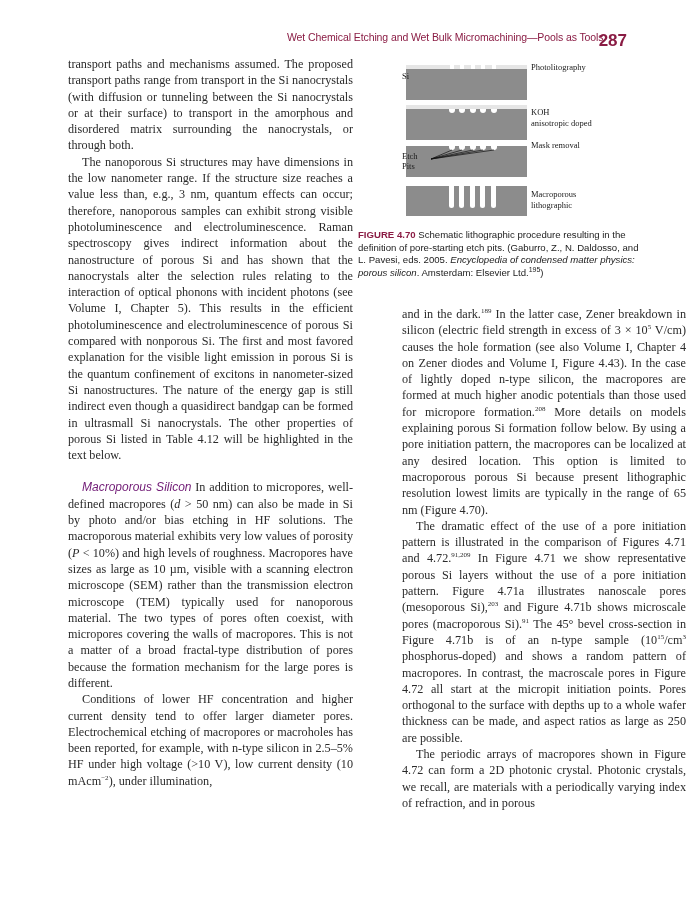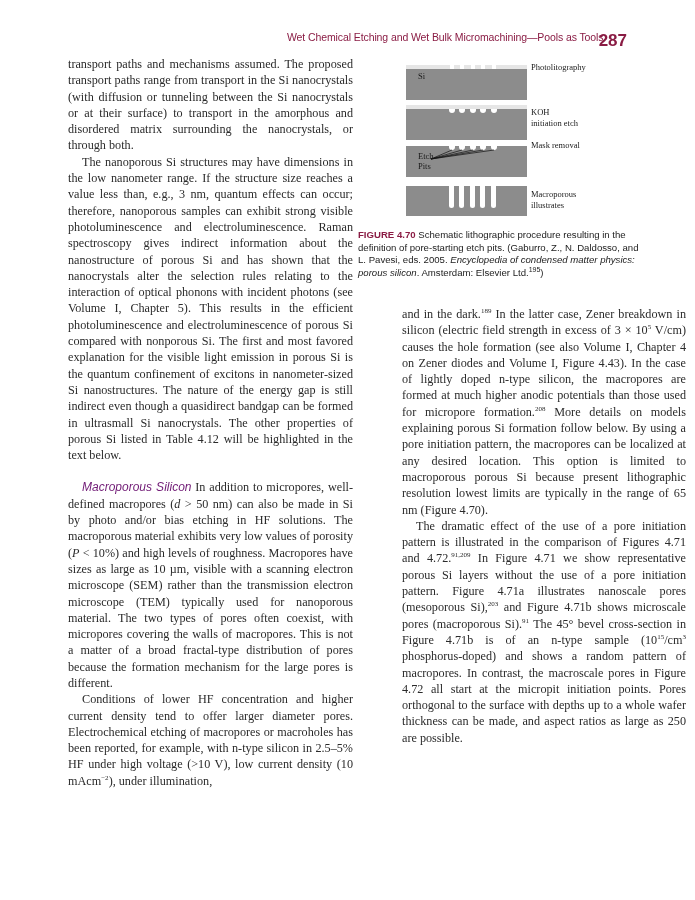--- a/index.html
+++ b/index.html
@@ -13,21 +13,21 @@
   .col-left { left:55px; top:56px; width:285px;margin-left:13px; }
   .col-right { left:358px; top:306px; width:284px;margin-left:44px; }
   .col p { margin:0; }
   .col p.indent { text-indent:14px; }
   .col p.gap { margin-top:16px; }
   .runin { font-family:"Liberation Sans", "DejaVu Sans", sans-serif; font-style:italic; color:#701a75; font-size:12px; }
   sup { font-size:7px; line-height:0; vertical-align:super; }
   .figure { position:absolute; left:400px; top:62px; width:245px; height:156px; }
   .block { position:absolute; left:6px; width:121px; height:31px; background:#8c8c8c; }
   .mask { position:absolute; left:6px; width:121px; height:4px; background:#e6e6e6; }
-  .blk-label { position:absolute; left:18px; font-size:8.5px; color:#1a1a1a; line-height:10px; }
+  .blk-label { position:absolute; left:2px; font-size:8.5px; color:#1a1a1a; line-height:10px; }
   .step-label { position:absolute; left:131px; font-size:8.5px; color:#1a1a1a; line-height:11px; }
   .pore { position:absolute; width:5px; background:#ffffff; border-radius:0 0 3px 3px; }
   .pit { position:absolute; width:6px; height:4px; background:#ffffff; border-radius:0 0 4px 4px; }
   .gapcut { position:absolute; width:4px; height:4px; background:#ffffff; }
   .caption { position:absolute; left:358px; top:229px; width:285px;
          font-family:"Liberation Sans", "DejaVu Sans", sans-serif; font-size:9.6px; line-height:12.5px; color:#222; }
   .caption .fig-label { color:#8a1c44; font-weight:bold; }
   .caption i { font-style:italic; }
 </style>
 </head>
@@ -58,21 +58,21 @@
   <span class="step-label" style="top:0;">Photolitography</span>
 
   <div class="mask" style="top:43px;"></div>
   <div class="block" style="top:47px;"></div>
   <div class="pit" style="left:49px;top:47px;"></div>
   <div class="pit" style="left:59px;top:47px;"></div>
   <div class="pit" style="left:70px;top:47px;"></div>
   <div class="pit" style="left:80px;top:47px;"></div>
   <div class="pit" style="left:91px;top:47px;"></div>
   <span class="step-label" style="top:45px;">KOH</span>
-  <span class="step-label" style="top:56px;">initiation etch</span>
+  <span class="step-label" style="top:56px;">anisotropic doped</span>
 
   <div class="block" style="top:84px;height:31px;"></div>
   <div class="pit" style="left:49px;top:84px;"></div>
   <div class="pit" style="left:59px;top:84px;"></div>
   <div class="pit" style="left:70px;top:84px;"></div>
   <div class="pit" style="left:80px;top:84px;"></div>
   <div class="pit" style="left:91px;top:84px;"></div>
   <svg style="position:absolute;left:6px;top:84px;" width="121" height="31">
     <g stroke="#111" stroke-width="0.7" fill="#111">
       <line x1="25" y1="13" x2="46" y2="4"></line>
@@ -86,23 +86,24 @@
   <span class="blk-label" style="top:99px;">Pits</span>
   <span class="step-label" style="top:78px;text-align:right;">Mask removal</span>
 
   <div class="block" style="top:124px;height:30px;"></div>
   <div class="pore" style="left:49px;top:124px;height:22px;"></div>
   <div class="pore" style="left:59px;top:124px;height:22px;"></div>
   <div class="pore" style="left:70px;top:124px;height:22px;"></div>
   <div class="pore" style="left:80px;top:124px;height:22px;"></div>
   <div class="pore" style="left:91px;top:124px;height:22px;"></div>
   <span class="step-label" style="top:127px;">Macroporous</span>
-  <span class="step-label" style="top:138px;">illustrates</span>
+  <span class="step-label" style="top:138px;">lithographic</span>
 </figure>
 
 <div class="caption">
   <span class="fig-label">FIGURE 4.70</span><span> Schematic lithographic procedure resulting in the definition of pore-starting etch pits. (Gaburro, Z., N. Daldosso, and L. Pavesi, eds. 2005. </span><i>Encyclopedia of condensed matter physics: porous silicon</i><span>. Amsterdam: Elsevier Ltd.</span><sup>195</sup><span>)</span>
 </div>
 
 <div class="col col-right">
   <p><span>and in the dark.</span><sup>189</sup><span> In the latter case, Zener breakdown in silicon (electric field strength in excess of 3 × 10</span><sup>5</sup><span> V/cm) causes the hole formation (see also Volume I, Chapter 4 on Zener diodes and Volume I, Figure 4.43). In the case of lightly doped n-type silicon, the macropores are formed at much higher anodic potentials than those used for micropore formation.</span><sup>208</sup><span> More details on models explaining porous Si formation follow below. By using a pore initiation pattern, the macropores can be localized at any desired location. This option is limited to macroporous porous Si because present lithographic resolution lowest limits are typically in the range of 65 nm (Figure 4.70).</span></p>
   <p class="indent"><span>The dramatic effect of the use of a pore initiation pattern is illustrated in the comparison of Figures 4.71 and 4.72.</span><sup>91,209</sup><span> In Figure 4.71 we show representative porous Si layers without the use of a pore initiation pattern. Figure 4.71a illustrates nanoscale pores (mesoporous Si),</span><sup>203</sup><span> and Figure 4.71b shows microscale pores (macroporous Si).</span><sup>91</sup><span> The 45° bevel cross-section in Figure 4.71b is of an n-type sample (10</span><sup>15</sup><span>/cm</span><sup>3</sup><span> phosphorus-doped) and shows a random pattern of macropores. In contrast, the macroscale pores in Figure 4.72 all start at the micropit initiation points. Pores orthogonal to the surface with depths up to a whole wafer thickness can be made, and aspect ratios as large as 250 are possible.</span></p>
+  <p class="indent">The periodic arrays of macropores shown in Figure 4.72 can form a 2D photonic crystal. Photonic crystals, we recall, are materials with a periodically varying index of refraction, and in porous</p>
 </div>
 
 </body></html>

